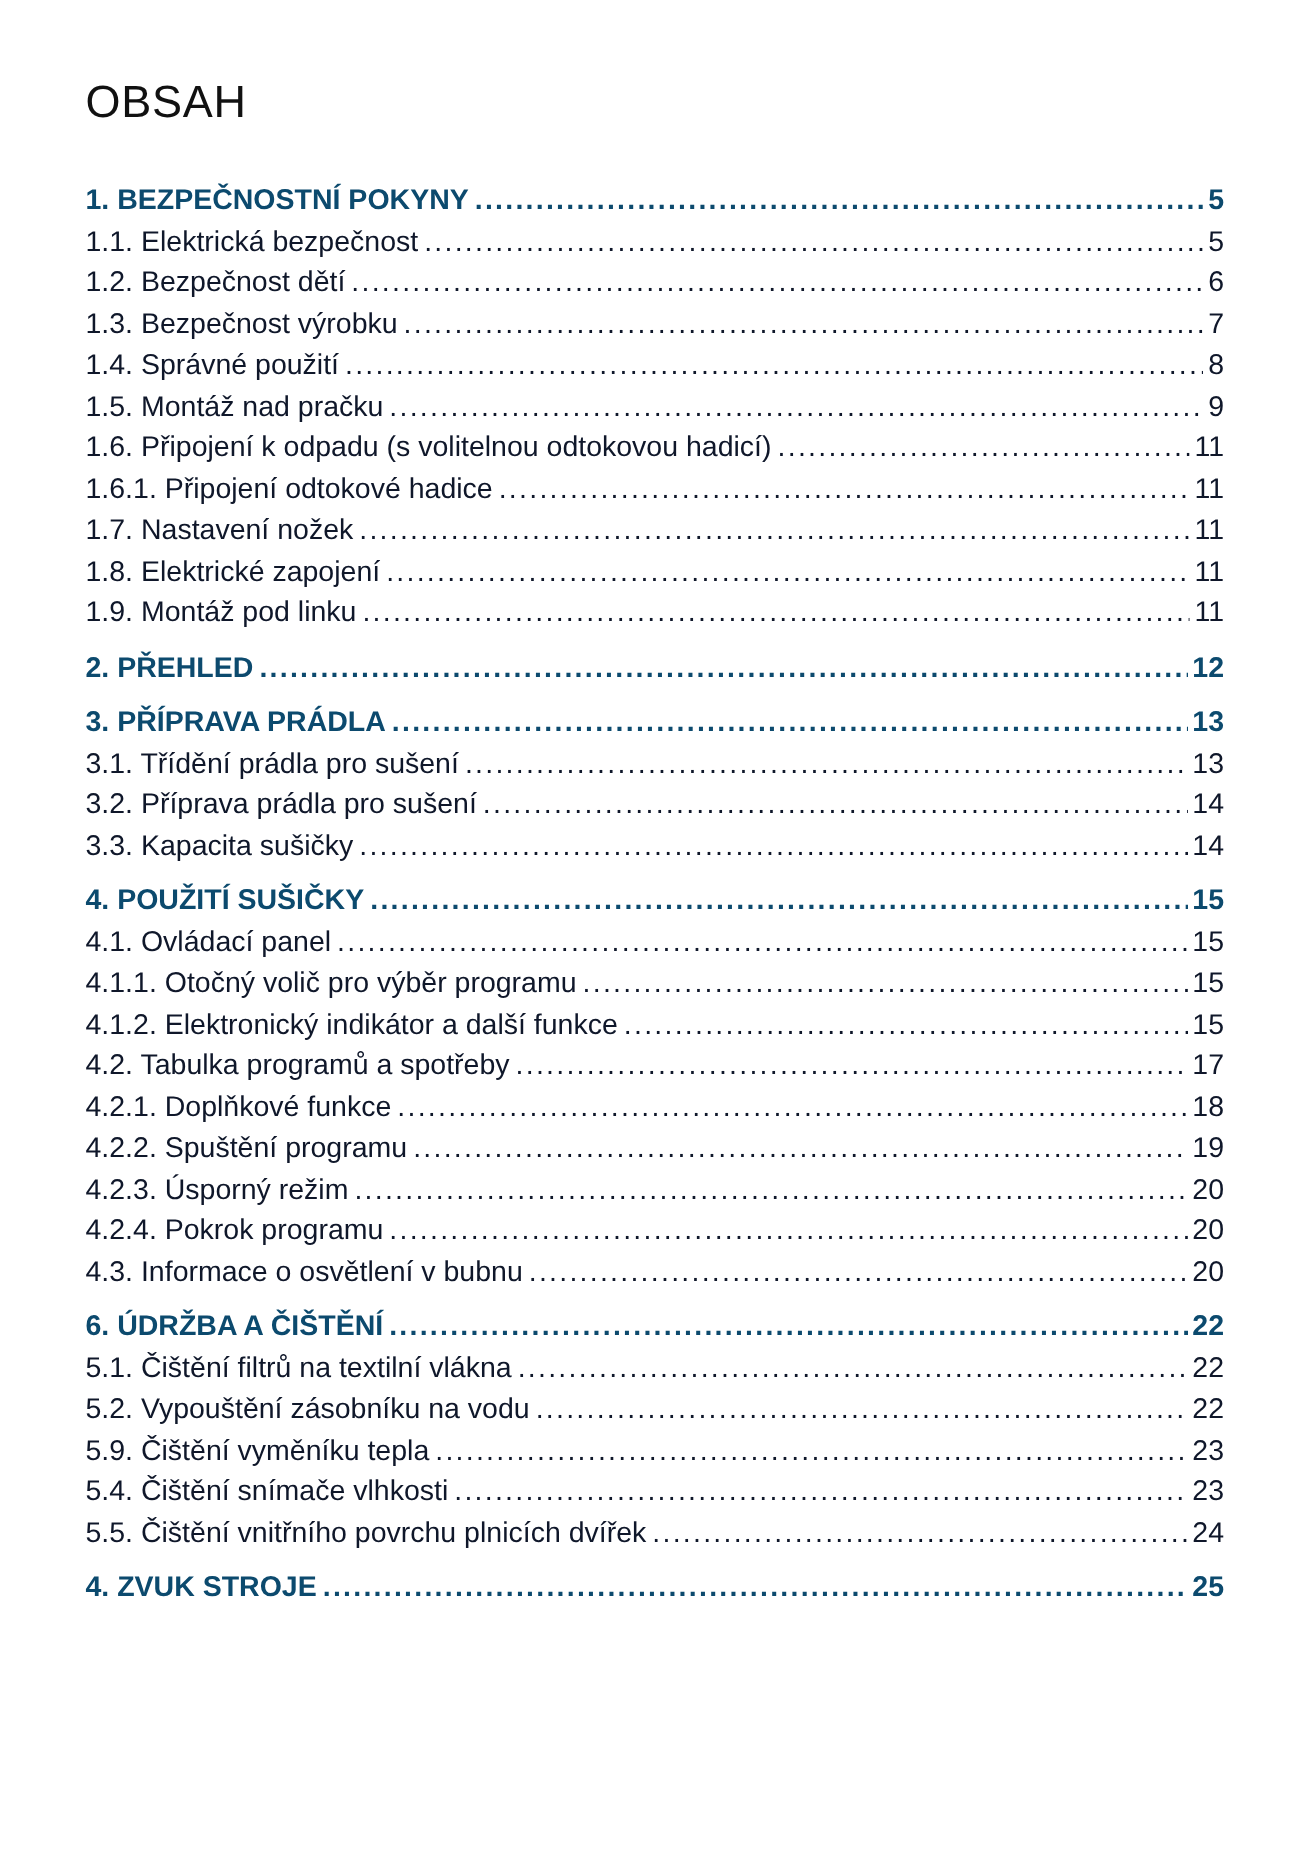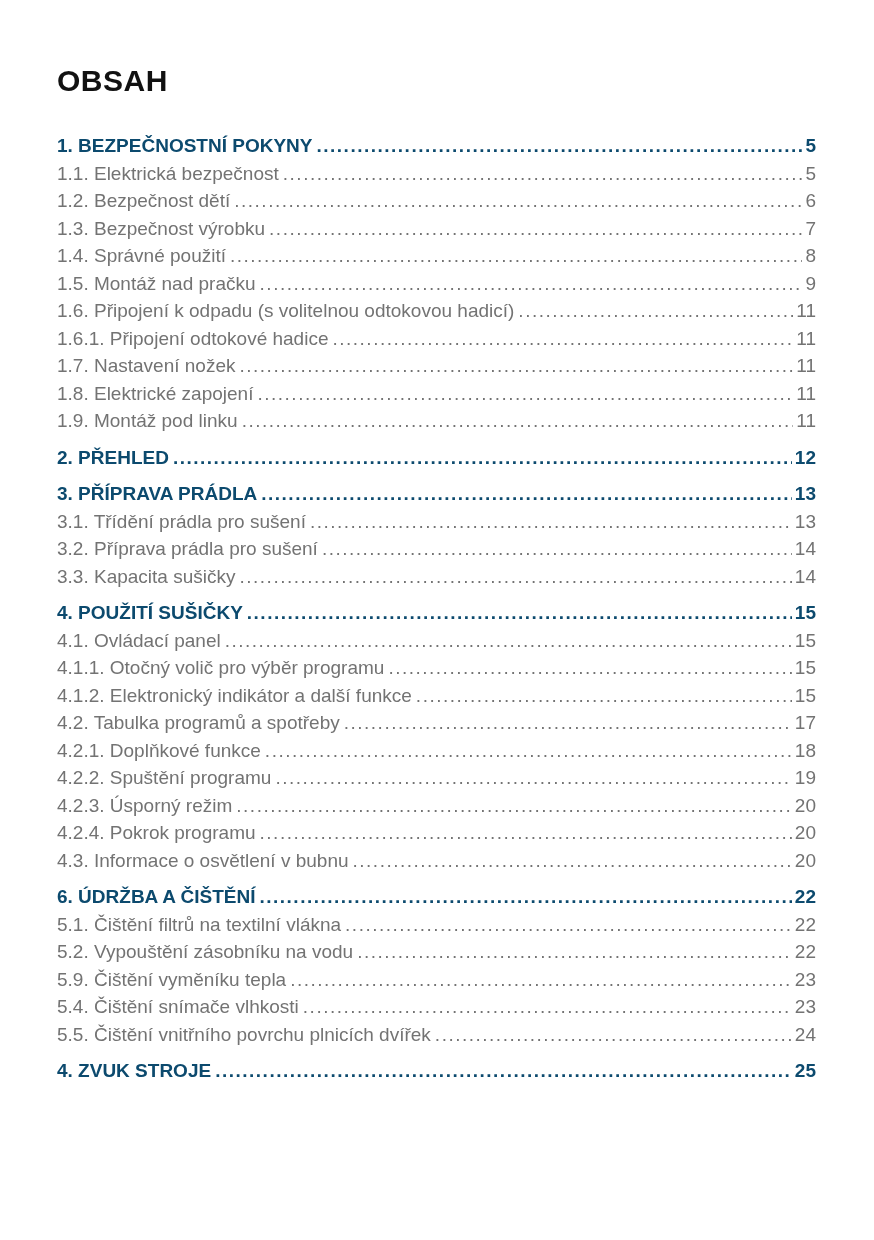--- a/index.html
+++ b/index.html
@@ -13,34 +13,34 @@
     height: 1240px;
     background: #ffffff;
     box-sizing: border-box;
     padding: 48px 58px 0 57px;
     font-family: "Liberation Sans", sans-serif;
     color: #1a1a1a;
     overflow: hidden;
   }
   .doc-title {
     font-size: 30px;
-    font-weight: bold;
+    font-weight: normal;
     letter-spacing: 0.5px;
-    margin: 16px 0 34px 0;
+    margin: 4px 0 34px 0;
     color: #111111;
   }
   .toc {
     width: 100%;
   }
   .row {
     display: flex;
     align-items: baseline;
     font-size: 19px;
     line-height: 27.5px;
-    color: #737373;
+    color: #0f172a;
   }
   .row.section {
     font-weight: bold;
     margin-top: 9px;
     color: #0c4a6e;
   }
   .label {
     white-space: nowrap;
   }
   .leader {

